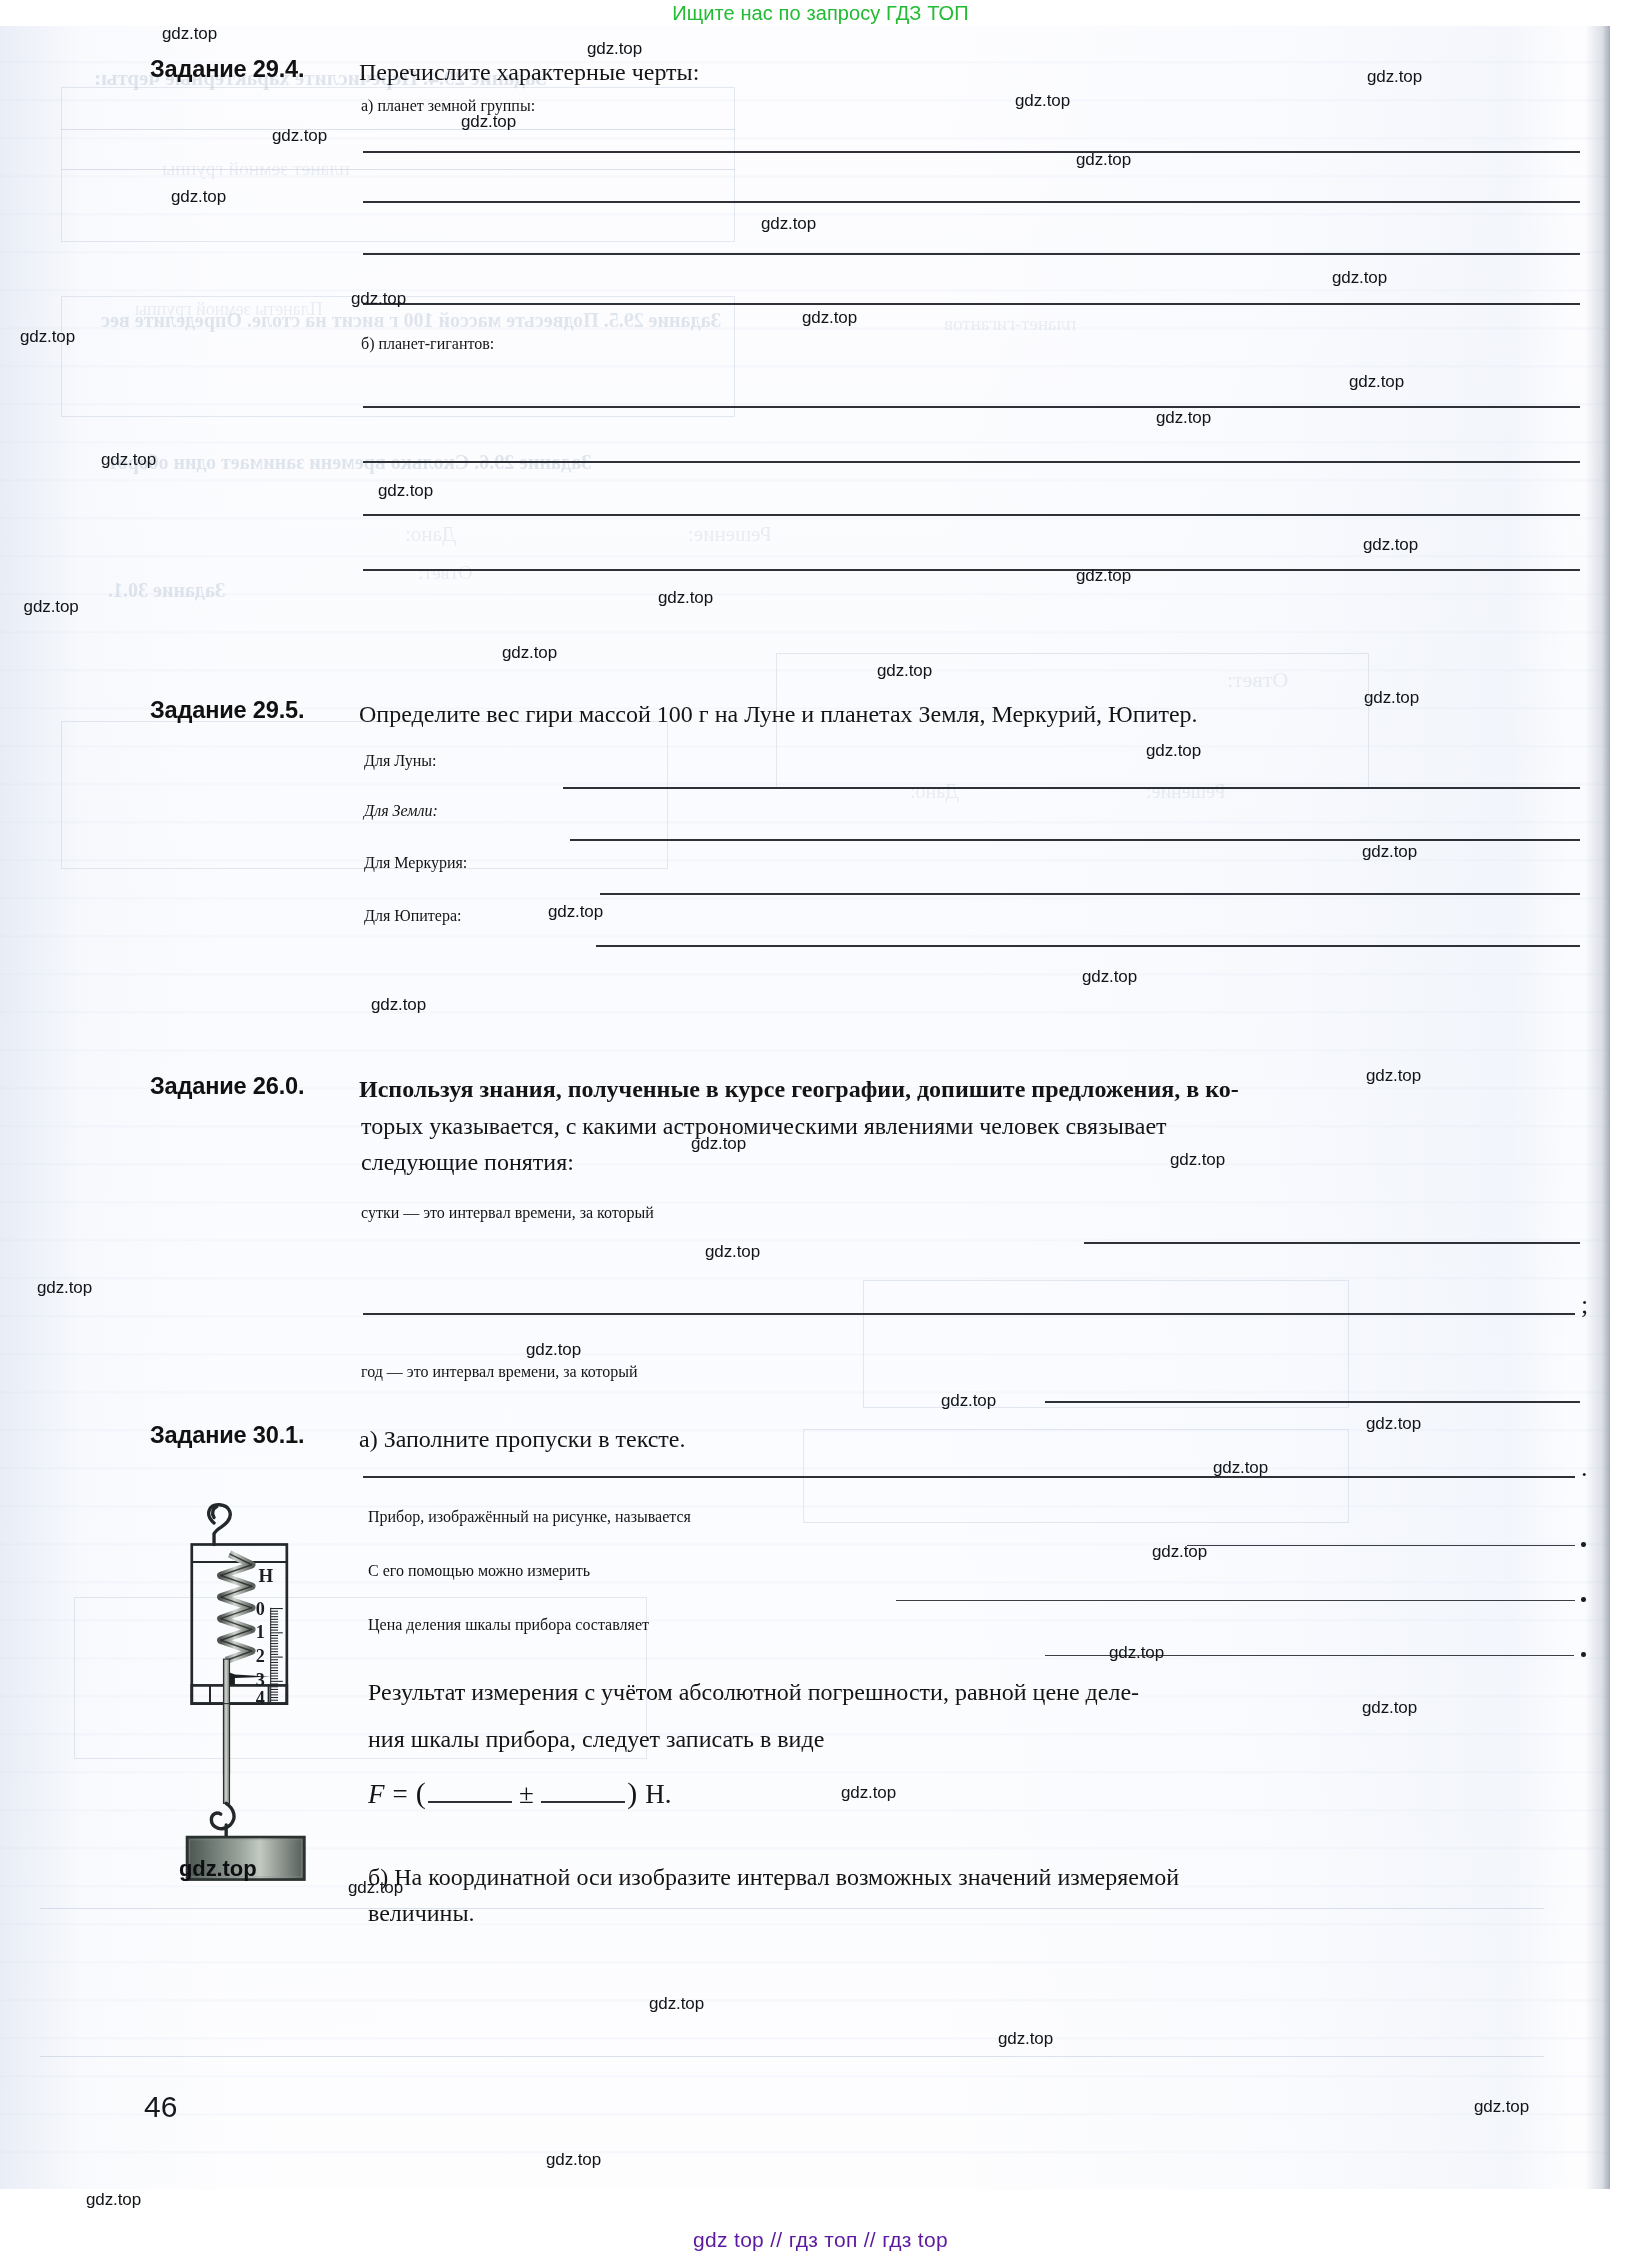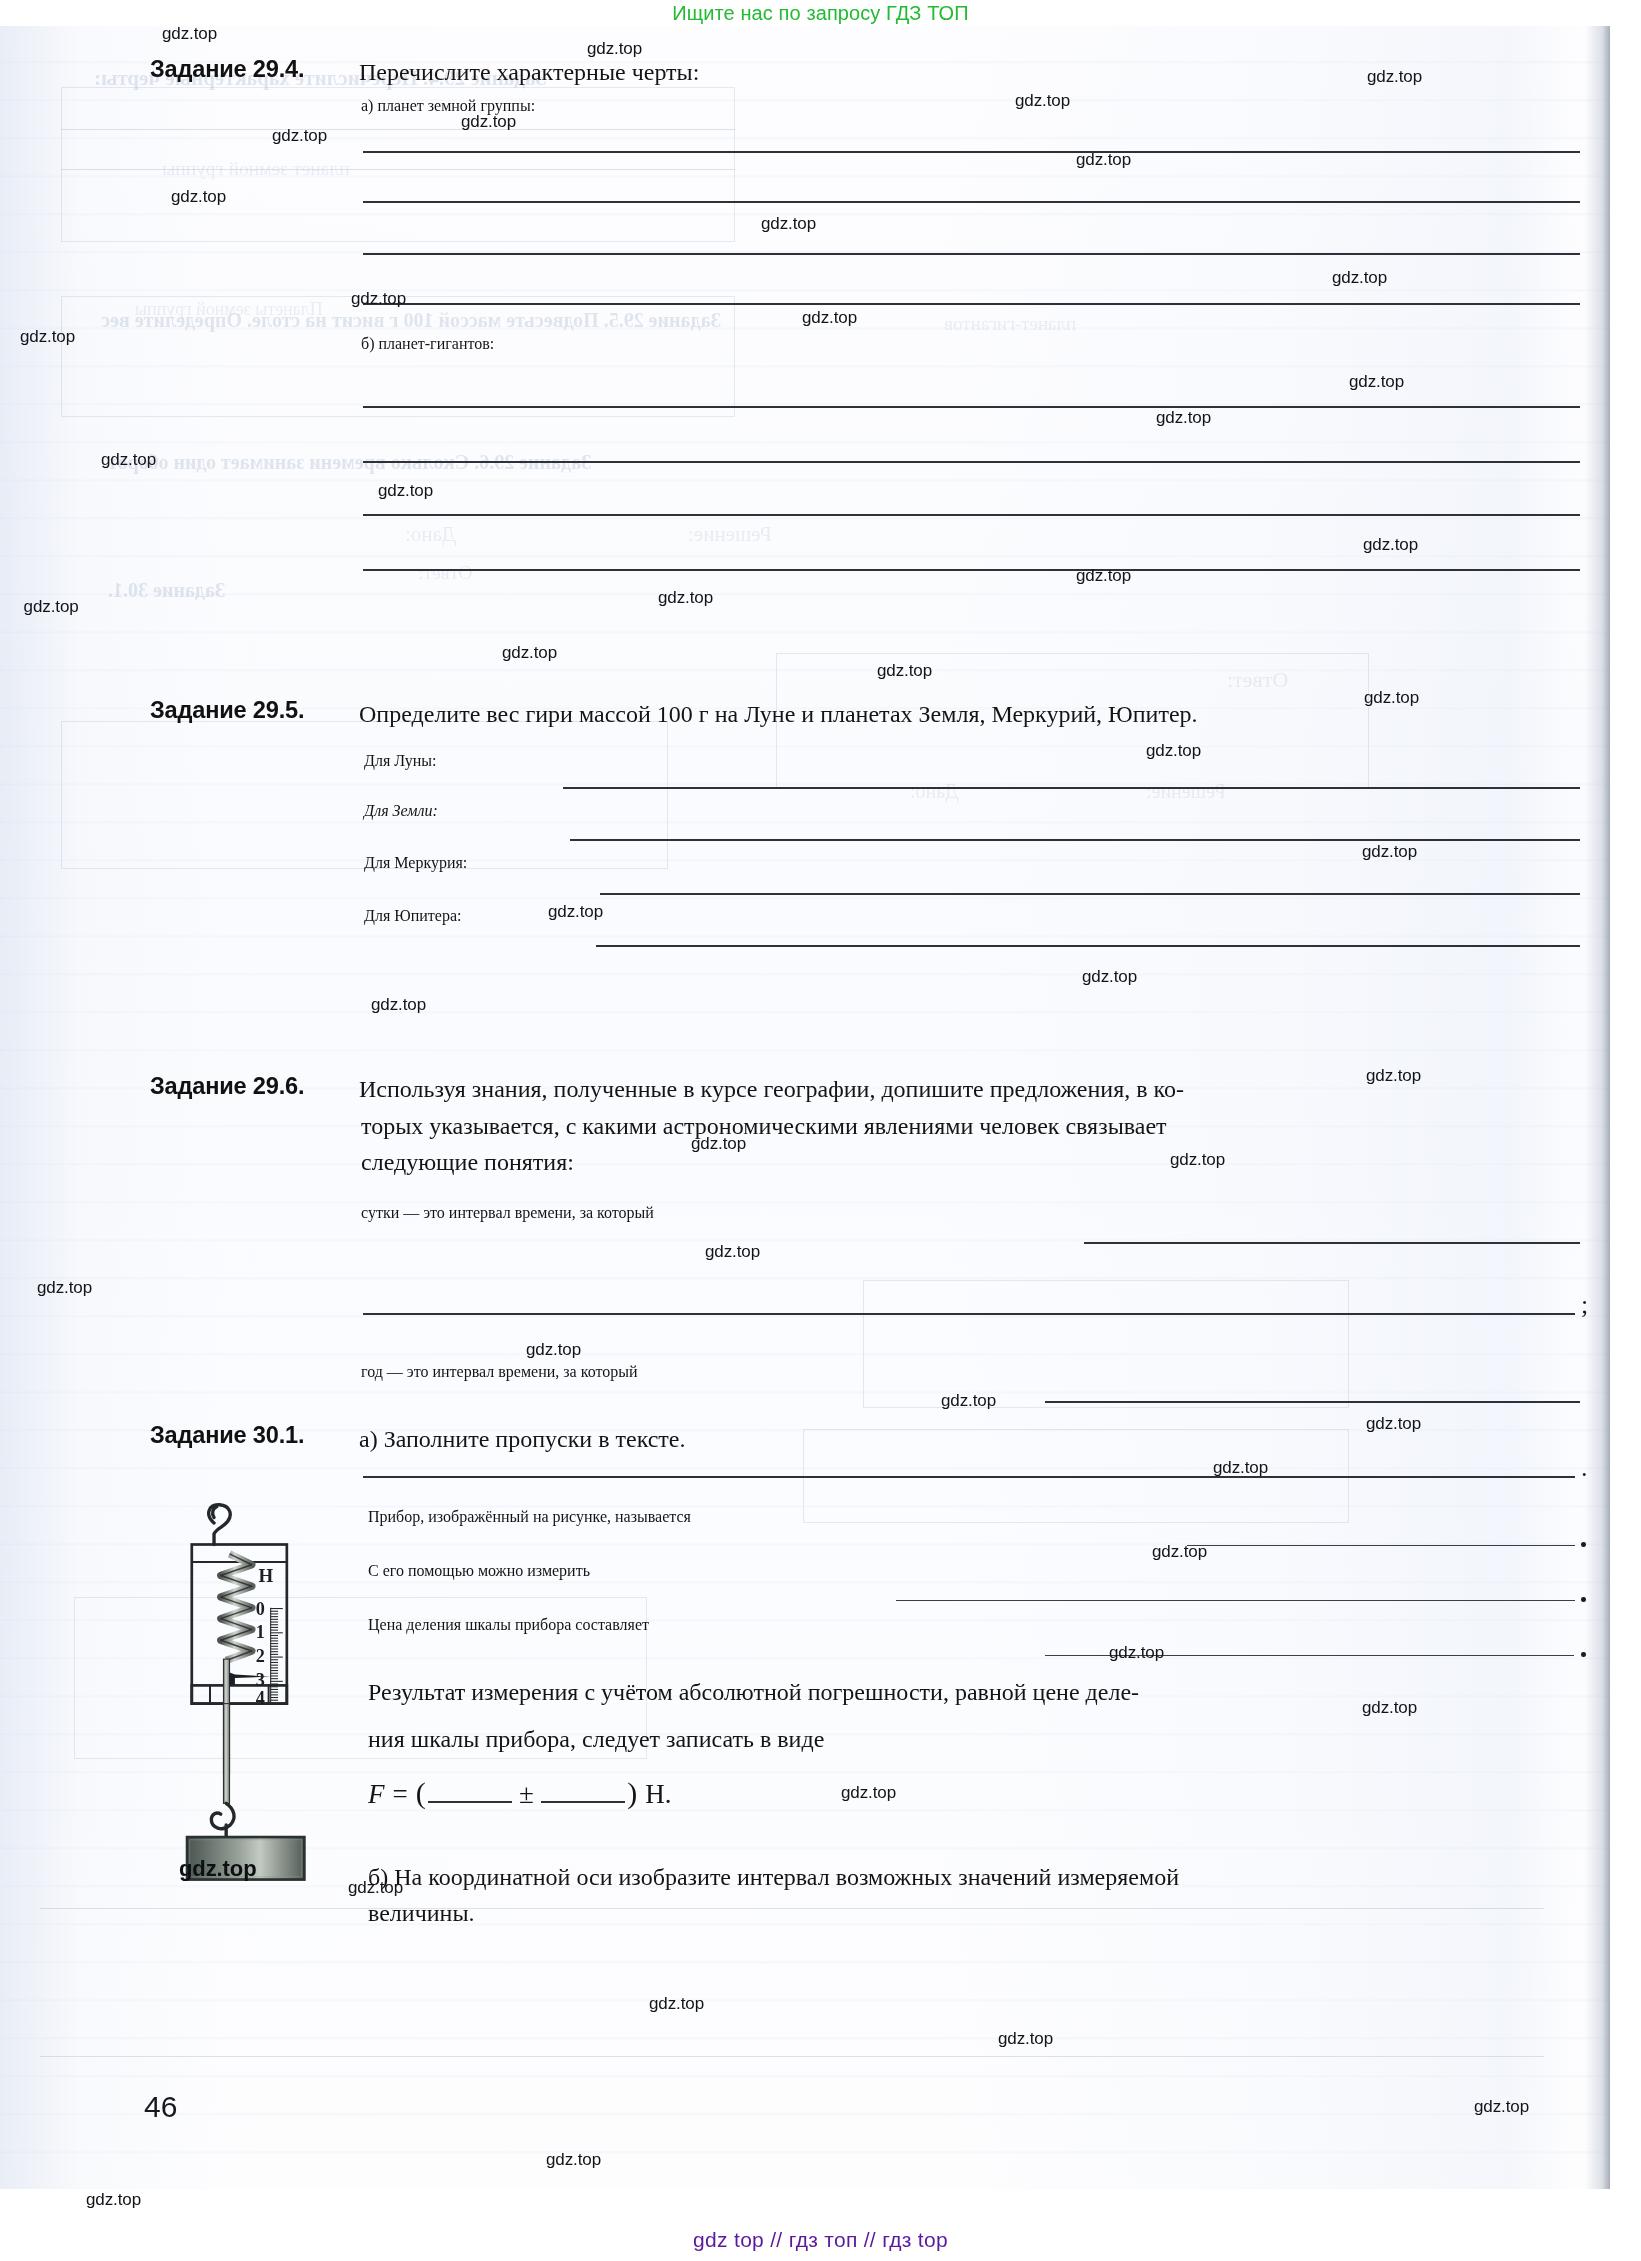--- a/index.html
+++ b/index.html
@@ -267,22 +267,22 @@
     <div class="sub-item" style="left:364px;top:776px;font-style:italic;">Для Земли:</div>
     <div class="rule" style="left:570px;top:813px;width:1010px;"></div>
 
     <div class="sub-item" style="left:364px;top:828px;">Для Меркурия:</div>
     <div class="rule" style="left:600px;top:867px;width:980px;"></div>
 
     <div class="sub-item" style="left:364px;top:881px;">Для Юпитера:</div>
     <div class="rule" style="left:596px;top:919px;width:984px;"></div>
 
     <div class="task" style="left:0;top:0;width:1613px;height:0;">
-      <div class="task-num" style="position:absolute;left:150px;top:1047px;">Задание 29.6.</div>
-      <div class="task-body" style="position:absolute;left:359px;top:1045px;white-space:nowrap;">Используя знания, полученные в курсе географии, допишите предложения, в ко-</div>
+      <div class="task-num" style="position:absolute;left:150px;top:1047px;">Задание 26.0.</div>
+      <div class="task-body" style="position:absolute;left:359px;top:1045px;white-space:nowrap;font-weight:bold;">Используя знания, полученные в курсе географии, допишите предложения, в ко-</div>
       <div class="task-body" style="position:absolute;left:361px;top:1082px;white-space:nowrap;">торых указывается, с какими астрономическими явлениями человек связывает</div>
       <div class="task-body" style="position:absolute;left:361px;top:1118px;white-space:nowrap;">следующие понятия:</div>
     </div>
 
     <div class="sub-item" style="left:361px;top:1178px;">сутки — это интервал времени, за который</div>
     <div class="rule" style="left:1084px;top:1216px;width:496px;"></div>
     <div class="rule" style="left:363px;top:1287px;width:1212px;"></div>
     <div class="semi" style="left:1581px;top:1264px;">;</div>
 
     <div class="sub-item" style="left:361px;top:1337px;">год — это интервал времени, за который</div>

